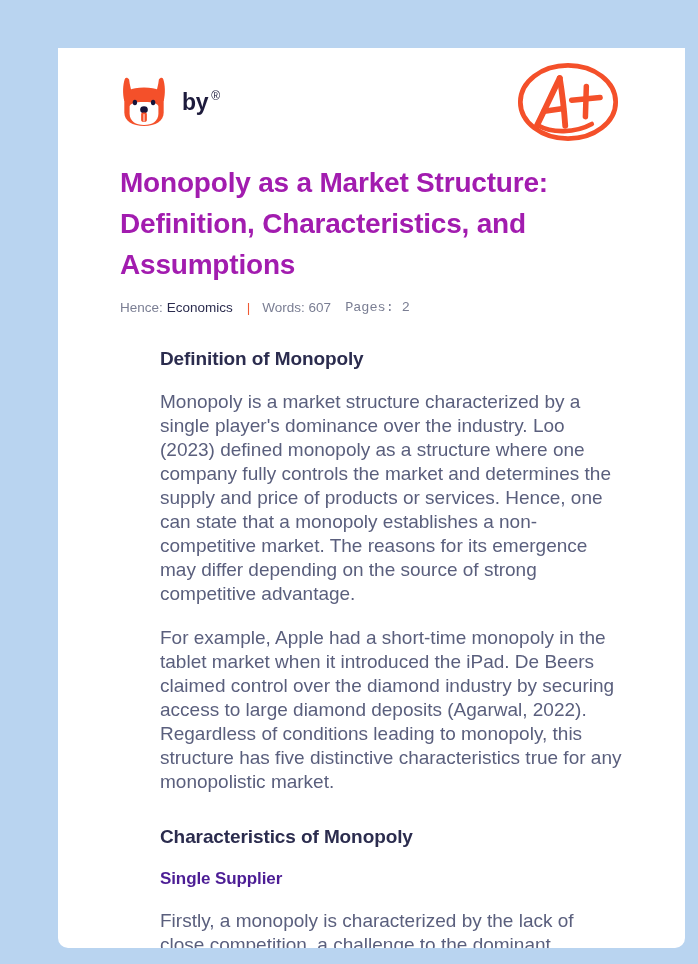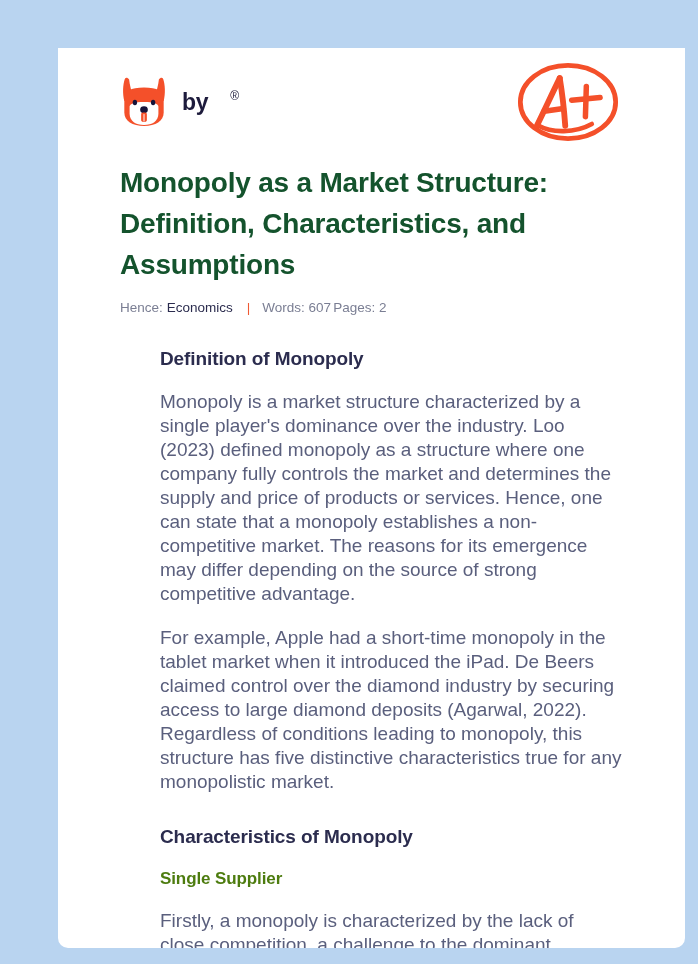--- a/index.html
+++ b/index.html
@@ -57,21 +57,20 @@
   }
   .brand-text {
     font-size: 23px;
     font-weight: 700;
     color: #1d1b3c;
     letter-spacing: -0.3px;
     line-height: 1;
     white-space: nowrap;
     display: flex;
     align-items: flex-start;
-    gap: 19px;
   }
   .brand-reg {
     font-size: 12px;
     font-weight: 400;
     margin-left: 3px;
     position: relative;
     top: -1px;
     color: #1d1b3c;
   }
   .aplus-badge {
@@ -79,21 +78,21 @@
     height: 92px;
     flex: none;
     display: block;
   }
 
   
   .doc-title {
     font-size: 28px;
     line-height: 41px;
     font-weight: 700;
-    color: #14532d;
+    color: #a21caf;
     margin: 10px 0 0 0;
     letter-spacing: -0.2px;
   }
 
   
   .doc-meta {
     margin-top: 15px;
     font-size: 13.5px;
     color: #7a7e93;
     display: flex;
@@ -107,35 +106,35 @@
     font-weight: 400;
     margin-left: 4px;
     text-decoration: none;
     cursor: pointer;
   }
   .meta-sep {
     color: #ef5a33;
     margin: 0 12px 0 14px;
     font-weight: 400;
   }
-  .meta-words { margin-right: 2px; color: #7a7e93; }
-  .meta-pages { color: #7a7e93; }
+  .meta-words { margin-right: 14px; color: #7a7e93; }
+  .meta-pages { color: #7a7e93; font-family: Liberation Mono, monospace; }
 
   
   .h2 {
     font-size: 19px;
     font-weight: 700;
     color: #2b2c4e;
     margin: 32px 0 0 0;
     letter-spacing: -0.1px;
   }
   .h3 {
     font-size: 17px;
     font-weight: 700;
-    color: #4d7c0f;
+    color: #4c1d95;
     margin: 21px 0 0 0;
     letter-spacing: -0.1px;
   }
   p.body {
     font-size: 19px;
     line-height: 24px;
     color: #5a5f7d;
     margin: 20px 0 0 0;
   }
   .content-block { padding-bottom: 24px; margin-left: 40px; }

